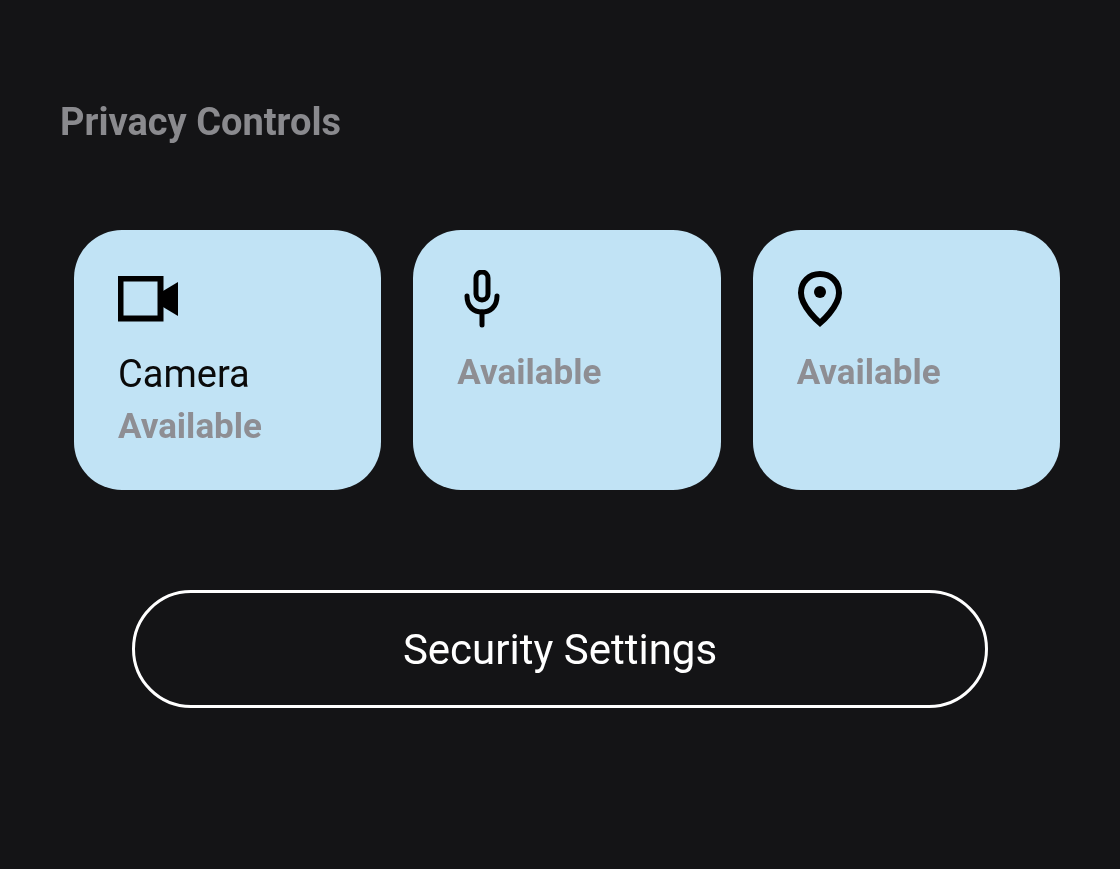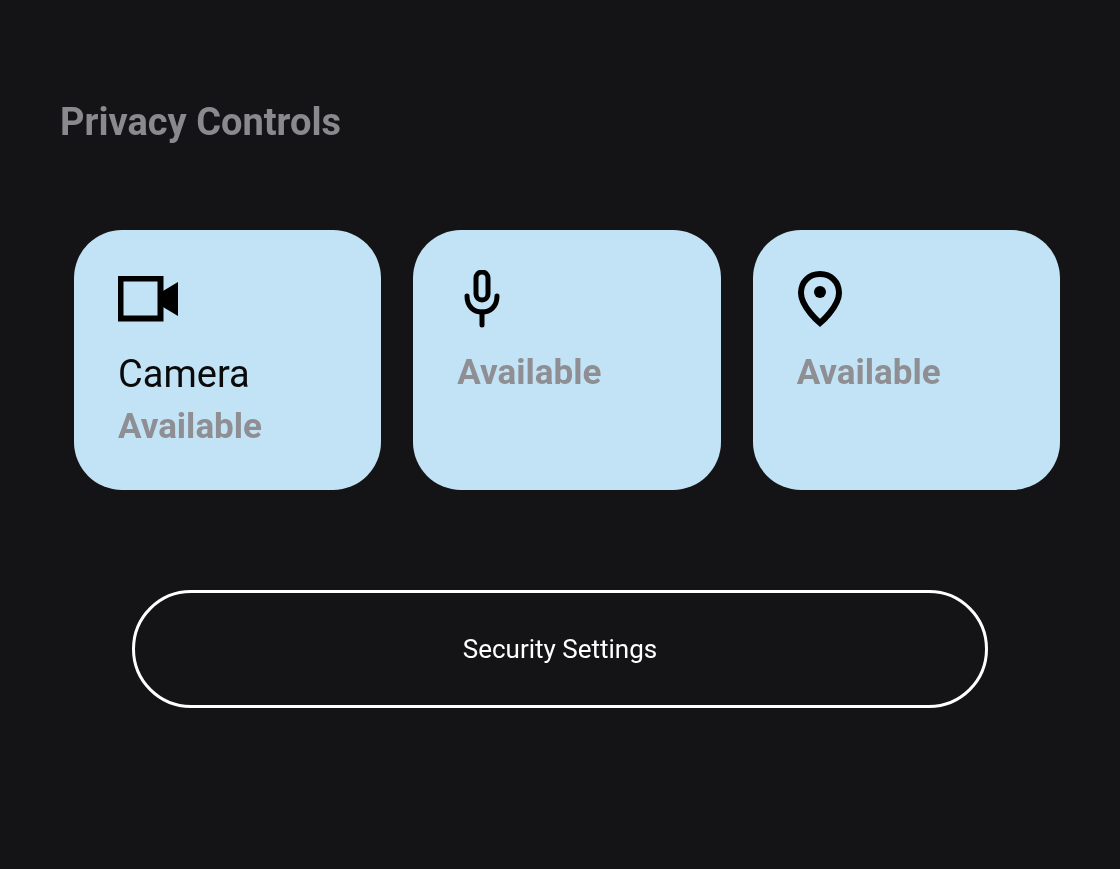--- a/index.html
+++ b/index.html
@@ -69,21 +69,21 @@
 
     .settings-button {
       display: block;
       margin: 100px auto 0 auto;
       width: 856px;
       height: 118px;
       border: 3px solid #ffffff;
       border-radius: 60px;
       background: transparent;
       color: #ffffff;
-      font-size: 26px;
+      font-size: 42px;
       font-weight: 400;
       cursor: pointer;
       font-family: inherit;
     }
 
     svg {
       display: block;
     }
   </style>
 </head>

